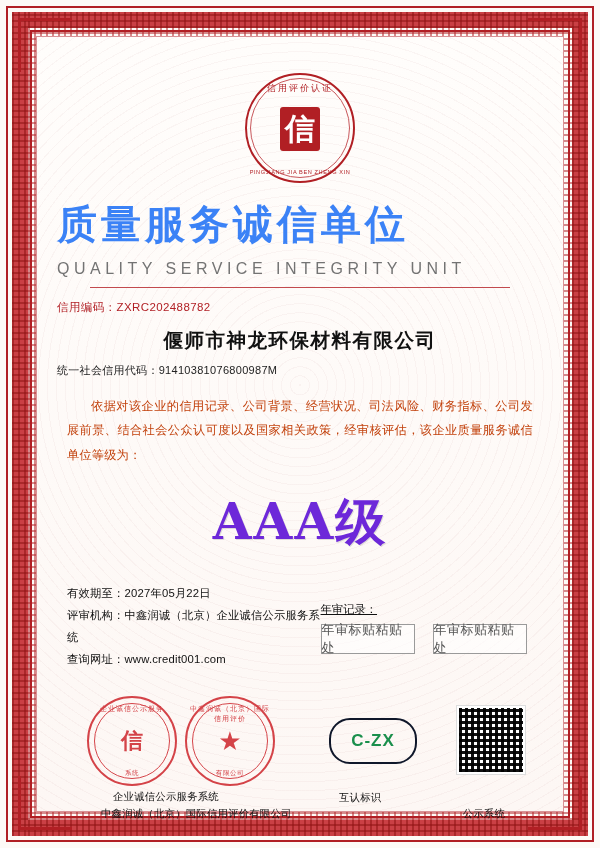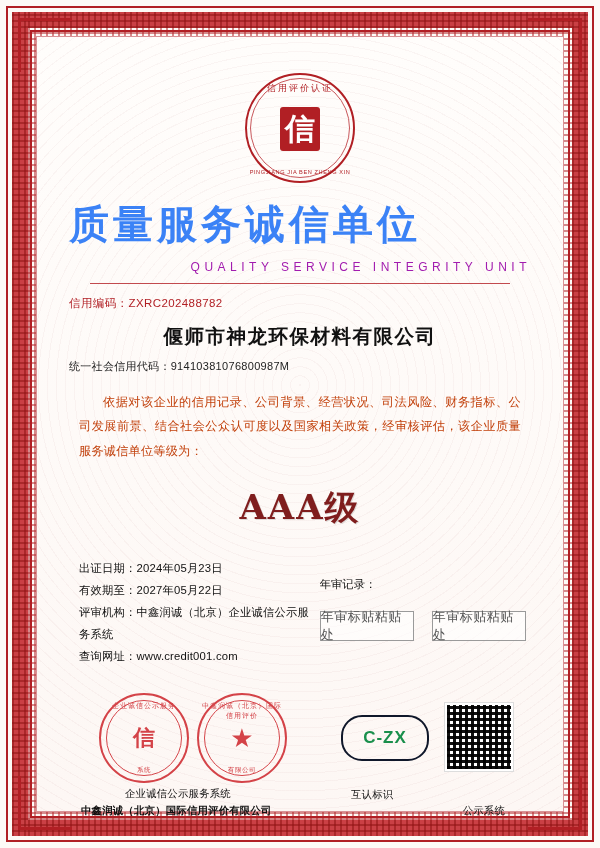--- a/index.html
+++ b/index.html
@@ -81,21 +81,21 @@
     background:
       radial-gradient(circle at 50% 22%, rgba(214,170,172,0.13) 0 2px, rgba(255,255,255,0) 3px),
       repeating-radial-gradient(circle at 50% 45%, rgba(205,160,162,0.09) 0 1px, rgba(255,255,255,0) 1px 9px),
       linear-gradient(#fffdfb, #fdf7f4);
     overflow: hidden;
   }
 
   .content {
     position: absolute;
     top: 37px; left: 37px; right: 37px; bottom: 37px;
-    padding: 0 32px;
+    padding: 0 20px;
     box-sizing: border-box;
   }
 
   
   .emblem-wrap {
     margin-top: 36px;
     display: flex;
     justify-content: center;
   }
   .emblem {
@@ -161,23 +161,23 @@
     margin-top: 14px;
     text-align: left;
     font-size: 40px;
     font-weight: bold;
     color: #3b82f6;
     letter-spacing: 4px;
     font-family: "DejaVu Sans", "Liberation Sans", sans-serif;
   }
   .title-en {
     margin-top: 8px;
-    text-align: right;
-    font-size: 12px;
-    color: #a21caf;
+    text-align: left;
+    font-size: 16px;
+    color: #737373;
     letter-spacing: 4.5px;
     font-family: "Liberation Sans", sans-serif;
   }
   .title-rule {
     margin: 9px auto 0;
     width: 420px;
     height: 1px;
     background: #c24a4e;
   }
 
@@ -212,23 +212,23 @@
     line-height: 2.0;
     color: #c2410c;
     text-align: justify;
     text-indent: 24px;
     letter-spacing: 0.2px;
   }
 
   .grade {
     margin-top: 22px;
     text-align: center;
-    font-size: 34px;
-    font-weight: bold;
-    color: #7f1d1d;
+    font-size: 50px;
+    font-weight: bold;
+    color: #6d28d9;
     letter-spacing: 2px;
     font-family: "DejaVu Serif", "Liberation Serif", serif;
     text-shadow: 1px 1px 0 rgba(0,0,0,0.12);
   }
 
   
   .meta-row {
     display: flex;
     margin-top: 26px;
   }
@@ -242,21 +242,22 @@
     line-height: 1.95;
     letter-spacing: 0.2px;
   }
   .meta-right {
     width: 232px;
     padding-top: 20px;
   }
   .annual-title {
     font-size: 11.3px;
     color: #111;
-    margin-bottom: 19px;
+    margin-bottom: 7px;
+    text-decoration: underline;
   }
   .stamp-boxes {
     display: flex;
     gap: 18px;
   }
   .stamp-box {
     width: 92px;
     height: 28px;
     border: 1px solid #9a9a9a;
     display: flex;
@@ -351,23 +352,23 @@
     margin-top: -4px;
     height: 34px;
   }
   .cap {
     position: absolute;
     font-size: 10.4px;
     color: #111;
     letter-spacing: 0.2px;
   }
   .cap-org1 { left: 56px; top: 0; }
-  .cap-org2 { left: 12px; top: 17px; font-weight: bold; }
+  .cap-org2 { left: 44px; top: 17px; }
   .cap-mark { left: 282px; top: 1px; }
-  .cap-sys  { right: 26px; top: 17px; }
+  .cap-sys  { right: 38px; top: 17px; }
 </style>
 </head>
 <body>
 
 <div class="certificate">
 
   <div class="border-outer"></div>
   <div class="border-pattern"></div>
   <div class="border-mid"></div>
   <div class="border-thin"></div>
@@ -397,21 +398,20 @@
 
     <div class="company">偃师市神龙环保材料有限公司</div>
     <div class="uscc">统一社会信用代码：91410381076800987M</div>
 
     <div class="body-text">依据对该企业的信用记录、公司背景、经营状况、司法风险、财务指标、公司发展前景、结合社会公众认可度以及国家相关政策，经审核评估，该企业质量服务诚信单位等级为：</div>
 
     <div class="grade">AAA级</div>
 
     <div class="meta-row">
       <div class="meta-left">
-        <div class="meta-line">出证日期：2024年05月23日</div>
         <div class="meta-line">有效期至：2027年05月22日</div>
         <div class="meta-line">评审机构：中鑫润诚（北京）企业诚信公示服务系统</div>
         <div class="meta-line">查询网址：www.credit001.com</div>
       </div>
       <div class="meta-right">
         <div class="annual-title">年审记录：</div>
         <div class="stamp-boxes">
           <div class="stamp-box">年审标贴粘贴处</div>
           <div class="stamp-box">年审标贴粘贴处</div>
         </div>

